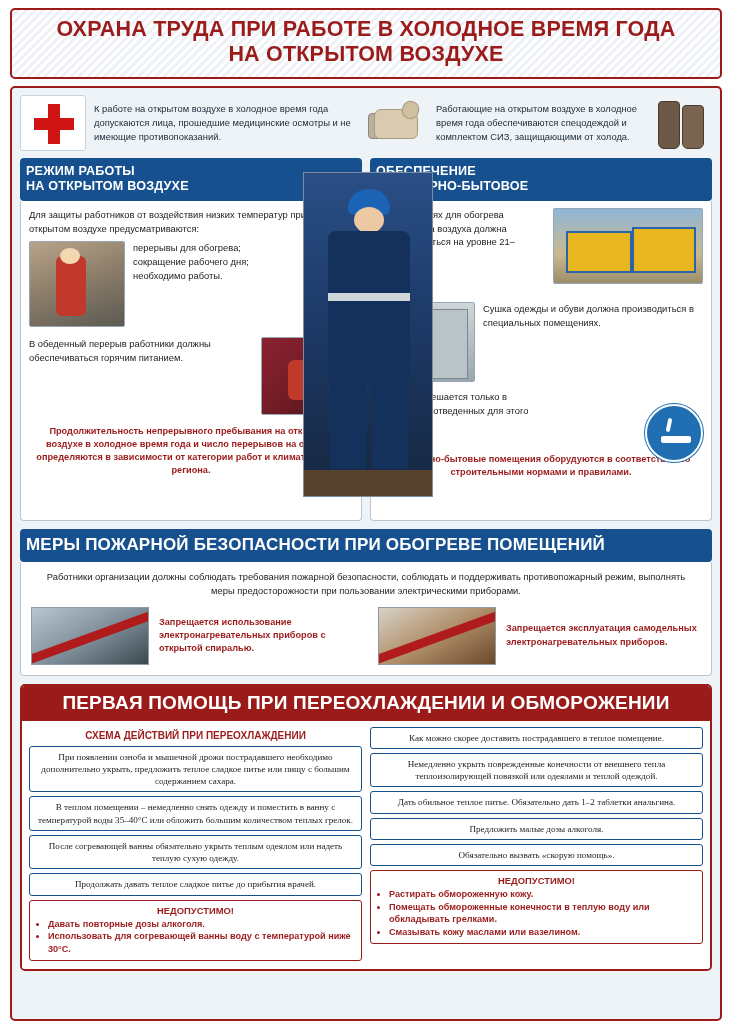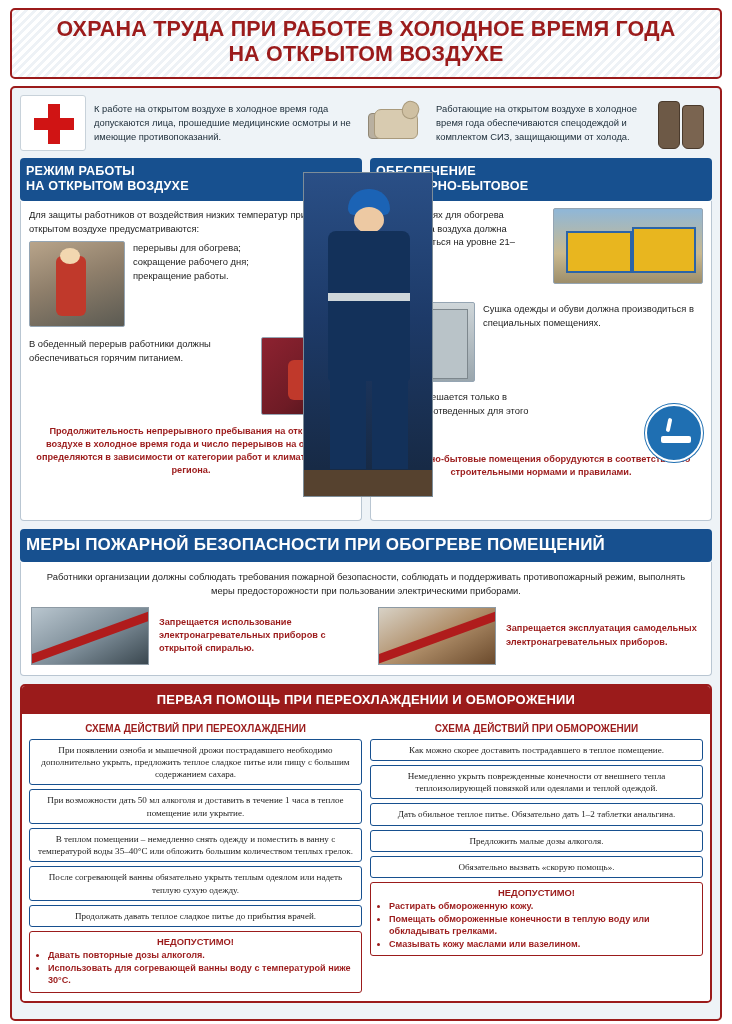--- a/index.html
+++ b/index.html
@@ -246,21 +246,21 @@
   .ban-img .slash {
     position: absolute; left: -12px; top: 24px; width: 146px; height: 9px;
     background: #b01c1c; transform: rotate(-20deg);
   }
   .ban-text { color: #9b1b1b; font-weight: bold; font-size: 9.2px; line-height: 1.42; }
 
   
   .aid { margin-top: 8px; border: 2px solid #9b1b1b; border-radius: 5px; overflow: hidden; }
   .aid-head {
     background: #9b1b1b; color: #fff; font-weight: bold;
-    font-size: 13px; text-align: center; padding: 6px 4px 7px 4px;
+    font-size: 19px; text-align: center; padding: 6px 4px 7px 4px;
     letter-spacing: .2px;
   }
   .aid-body { background: #ffffff; padding: 6px 7px 8px 7px; display: flex; gap: 8px; }
   .aid-col { width: 50%; }
   .aid-sub {
     color: #9b1b1b; font-weight: bold; font-size: 10px; text-align: center;
     padding: 3px 0 5px 0;
   }
   .step {
     border: 1px solid #17508f;
@@ -323,21 +323,21 @@
           <div>РЕЖИМ РАБОТЫ</div>
           <div>НА ОТКРЫТОМ ВОЗДУХЕ</div>
         </div>
         <div class="sec-body" style="height:320px;">
           <p>Для защиты работников от воздействия низких температур при работе на открытом воздухе предусматриваются:</p>
           <div class="clearfix">
             <div class="photo ph-worker float-left"></div>
             <ul class="bullets">
               <li>перерывы для обогрева;</li>
               <li>сокращение рабочего дня;</li>
-              <li>прекращение работы.</li>
+              <li>необходимо работы.</li>
             </ul>
           </div>
           <div class="clearfix" style="margin-top:4px;">
             <div class="photo ph-mug float-right"></div>
             <p style="margin-top:6px;">В обеденный перерыв работники должны обеспечиваться горячим питанием.</p>
           </div>
           <div class="red-note">Продолжительность непрерывного пребывания на открытом воздухе в холодное время года и число перерывов на обогрев определяются в зависимости от категории работ и климатического региона.</div>
         </div>
       </div>
 
@@ -396,35 +396,33 @@
       </div>
     </div>
 
     <div class="aid">
       <div class="aid-head">ПЕРВАЯ ПОМОЩЬ ПРИ ПЕРЕОХЛАЖДЕНИИ И ОБМОРОЖЕНИИ</div>
       <div class="aid-body">
 
         <div class="aid-col">
           <div class="aid-sub">СХЕМА ДЕЙСТВИЙ ПРИ ПЕРЕОХЛАЖДЕНИИ</div>
           <div class="step">При появлении озноба и мышечной дрожи пострадавшего необходимо дополнительно укрыть, предложить теплое сладкое питье или пищу с большим содержанием сахара.</div>
-          <div class="step">При возможности дать 50 мл алкоголя и доставить в течение 1 часа в теплое помещение или укрытие.</div>
           <div class="step">В теплом помещении – немедленно снять одежду и поместить в ванну с температурой воды 35–40°C или обложить большим количеством теплых грелок.</div>
           <div class="step">После согревающей ванны обязательно укрыть теплым одеялом или надеть теплую сухую одежду.</div>
           <div class="step">Продолжать давать теплое сладкое питье до прибытия врачей.</div>
           <div class="forbid">
             <div class="ft">НЕДОПУСТИМО!</div>
             <ul>
               <li>Давать повторные дозы алкоголя.</li>
               <li>Использовать для согревающей ванны воду с температурой ниже 30°C.</li>
             </ul>
           </div>
         </div>
 
         <div class="aid-col">
-          <div class="aid-sub">СХЕМА ДЕЙСТВИЙ ПРИ ОБМОРОЖЕНИИ</div>
           <div class="step">Как можно скорее доставить пострадавшего в теплое помещение.</div>
           <div class="step">Немедленно укрыть поврежденные конечности от внешнего тепла теплоизолирующей повязкой или одеялами и теплой одеждой.</div>
           <div class="step">Дать обильное теплое питье. Обязательно дать 1–2 таблетки анальгина.</div>
           <div class="step">Предложить малые дозы алкоголя.</div>
           <div class="step">Обязательно вызвать «скорую помощь».</div>
           <div class="forbid">
             <div class="ft">НЕДОПУСТИМО!</div>
             <ul>
               <li>Растирать обмороженную кожу.</li>
               <li>Помещать обмороженные конечности в теплую воду или обкладывать грелками.</li>

